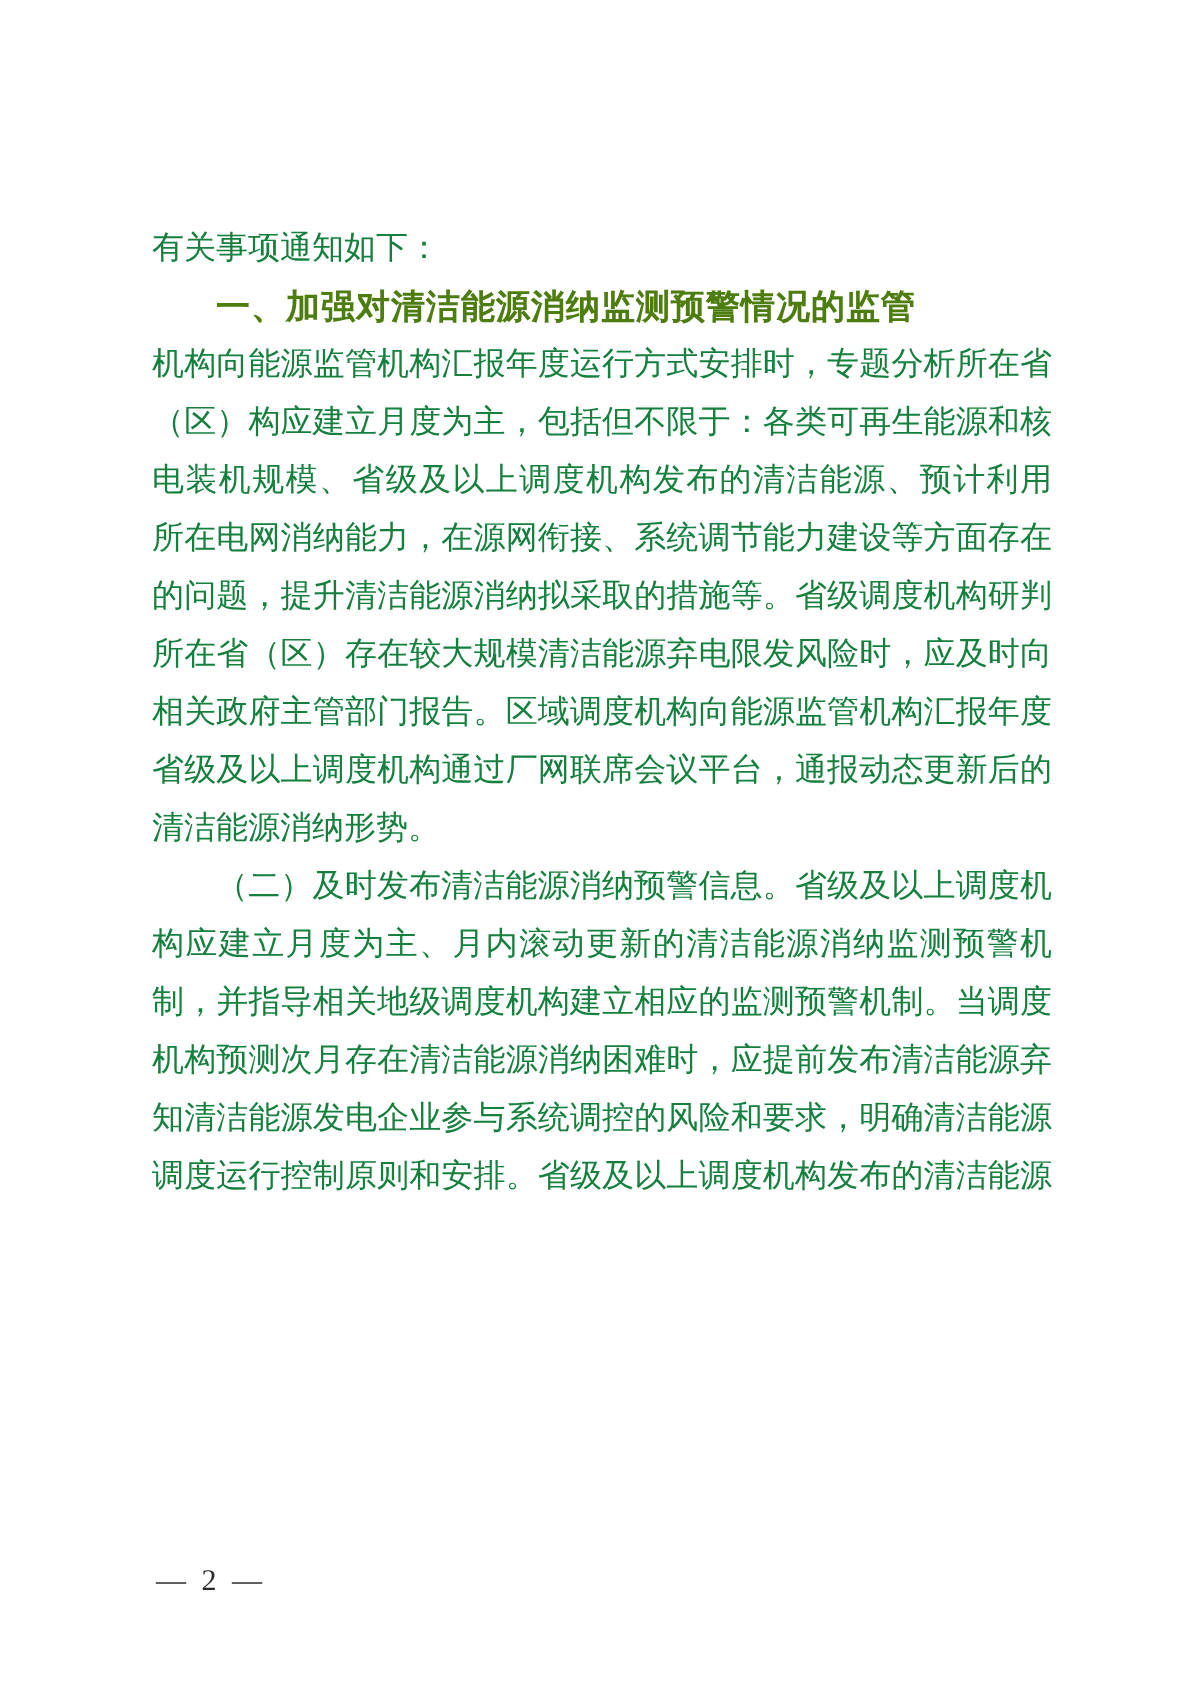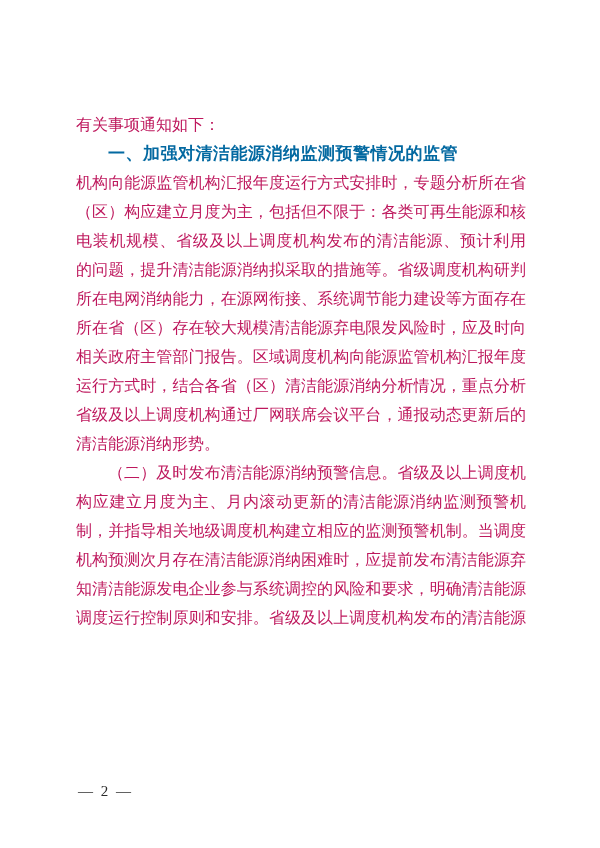--- a/index.html
+++ b/index.html
@@ -18,38 +18,38 @@
     position: absolute;
     left: 76px;
     top: 110px;
     width: 450px;
   }
   .line {
     font-family: "Liberation Serif", "DejaVu Serif", serif;
     font-size: 16px;
     line-height: 29px;
     height: 29px;
-    color: #be185d;
+    color: #15803d;
     overflow: hidden;
     white-space: nowrap;
   }
   .line.just {
     white-space: normal;
     text-align: justify;
     text-align-last: justify;
     text-justify: inter-ideograph;
   }
   .line.indent {
     text-indent: 32px;
   }
   .line.heading {
     font-family: "Liberation Sans", "DejaVu Sans", sans-serif;
     font-weight: bold;
     font-size: 17px;
-    color: #0369a1;
+    color: #4d7c0f;
     letter-spacing: 0.5px;
   }
   .footer {
     position: absolute;
     left: 78px;
     top: 781px;
     font-family: "Liberation Serif", "DejaVu Serif", serif;
     font-size: 15px;
     line-height: 20px;
     color: #2a2a2a;
@@ -59,25 +59,24 @@
 </head>
 <body>
 
 <div class="page">
   <div class="content">
       <div class="line">有关事项通知如下：</div>
       <div class="line indent heading">一、加强对清洁能源消纳监测预警情况的监管</div>
       <div class="line just">机构向能源监管机构汇报年度运行方式安排时，专题分析所在省</div>
       <div class="line just">（区）构应建立月度为主，包括但不限于：各类可再生能源和核</div>
       <div class="line just">电装机规模、省级及以上调度机构发布的清洁能源、预计利用率、</div>
+      <div class="line just">所在电网消纳能力，在源网衔接、系统调节能力建设等方面存在</div>
       <div class="line just">的问题，提升清洁能源消纳拟采取的措施等。省级调度机构研判</div>
-      <div class="line just">所在电网消纳能力，在源网衔接、系统调节能力建设等方面存在</div>
       <div class="line just">所在省（区）存在较大规模清洁能源弃电限发风险时，应及时向</div>
       <div class="line just">相关政府主管部门报告。区域调度机构向能源监管机构汇报年度</div>
-      <div class="line just">运行方式时，结合各省（区）清洁能源消纳分析情况，重点分析</div>
       <div class="line just">省级及以上调度机构通过厂网联席会议平台，通报动态更新后的</div>
       <div class="line">清洁能源消纳形势。</div>
       <div class="line indent just">（二）及时发布清洁能源消纳预警信息。省级及以上调度机</div>
       <div class="line just">构应建立月度为主、月内滚动更新的清洁能源消纳监测预警机</div>
       <div class="line just">制，并指导相关地级调度机构建立相应的监测预警机制。当调度</div>
       <div class="line just">机构预测次月存在清洁能源消纳困难时，应提前发布清洁能源弃</div>
       <div class="line just">知清洁能源发电企业参与系统调控的风险和要求，明确清洁能源</div>
       <div class="line just">调度运行控制原则和安排。省级及以上调度机构发布的清洁能源</div>
     </div>
   <div class="footer">— 2 —</div>

